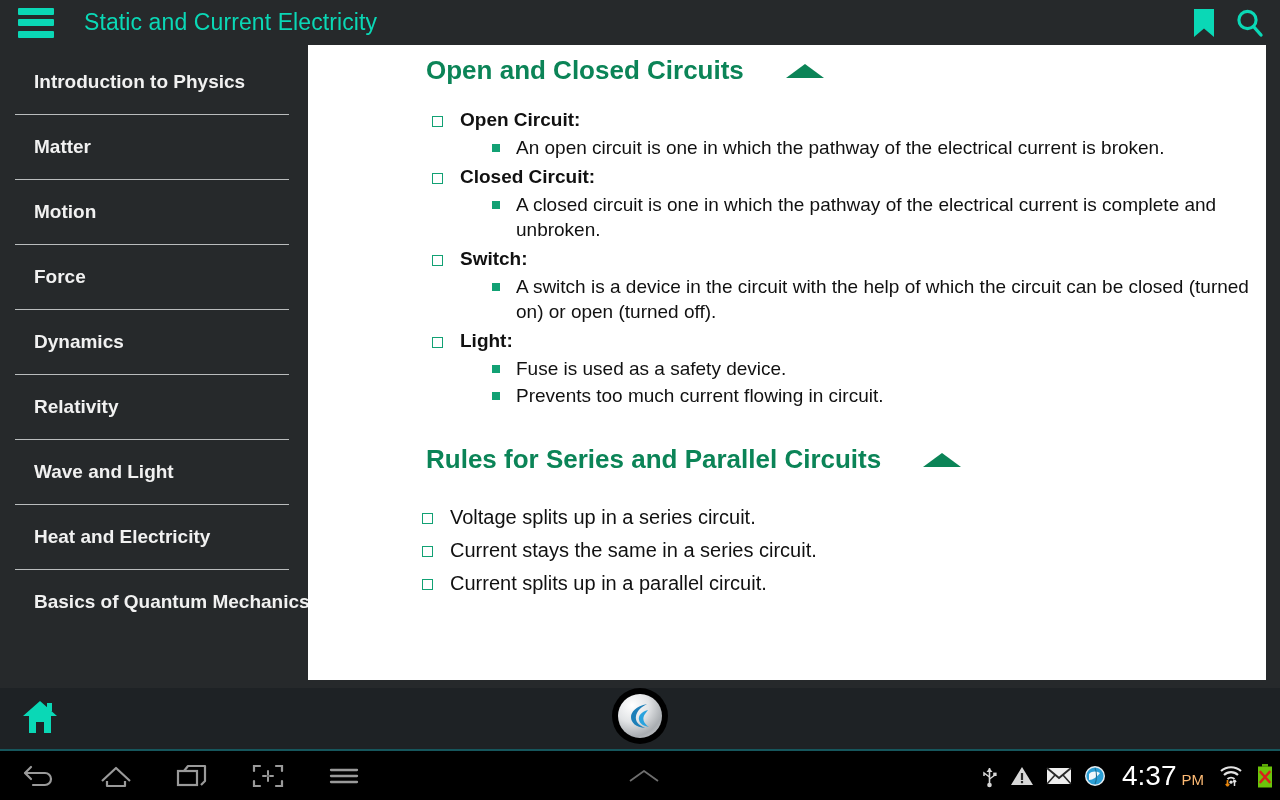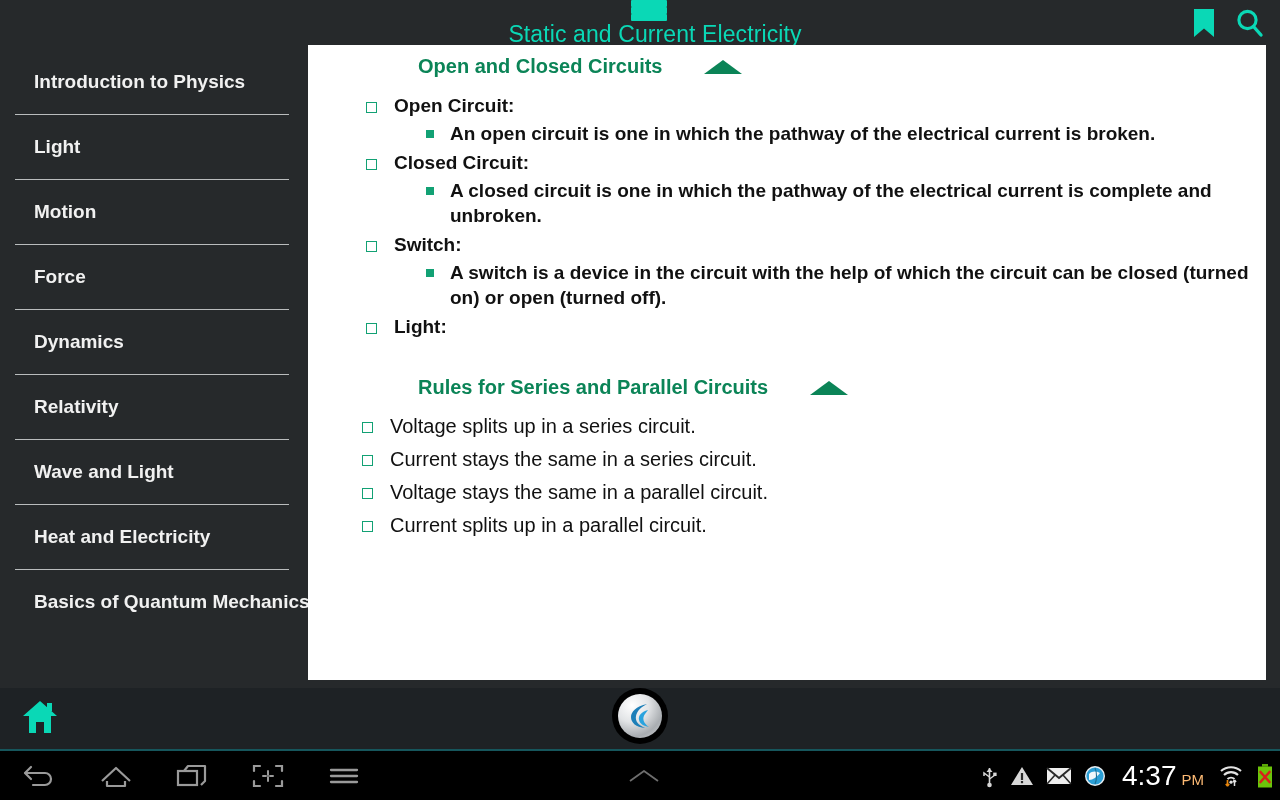--- a/index.html
+++ b/index.html
@@ -12,21 +12,21 @@
   #app {
     position: relative;
     width: 1280px; height: 800px;
     background: #26292b;
   }
 
   
   #topbar {
     position: absolute; left: 0; top: 0; width: 1280px; height: 45px;
     background: #26292b;
-    display: flex; align-items: center; flex-direction: column;
+    display: flex; align-items: center;
   }
   #hamburger {
     width: 36px; height: 30px; margin-left: 18px;
     display: flex; flex-direction: column; justify-content: space-between;
     cursor: pointer;
   }
   #hamburger i { display: block; height: 7px; background: #0ad8b6; border-radius: 1px; }
   #app-title {
     margin-left: 30px;
     color: #0ad8b6;
@@ -70,33 +70,34 @@
     background: #ffffff;
     overflow: hidden;
   }
   .sec-head {
     display: flex; align-items: center;
     padding-left: 110px;
     margin-top: 10px;
   }
   .sec-head h2 {
     color: #0b8457;
-    font-size: 20px;
+    font-size: 26px;
     font-weight: bold;
     white-space: nowrap;
+    margin-left: 8px;
   }
   .collapse-tri {
     width: 0; height: 0;
     border-left: 19px solid transparent;
     border-right: 19px solid transparent;
     border-bottom: 14px solid #0b8457;
     margin-left: 42px;
     cursor: pointer;
   }
-  ul.l1 { list-style: none; margin-top: 15px; padding-left: 54px; }
+  ul.l1 { list-style: none; margin-top: 21px; padding-left: 120px; }
   ul.l1 > li.b1 {
     position: relative;
     padding-left: 32px;
     font-size: 19px;
     font-weight: bold;
     color: #111;
     line-height: 26px;
     margin-top: 4px;
   }
   ul.l1 > li.b1::before {
@@ -104,32 +105,32 @@
     position: absolute; left: 4px; top: 9px;
     width: 9px; height: 9px;
     border: 1.6px solid #12a174;
     background: transparent;
   }
   ul.l2 { list-style: none; padding-left: 28px; margin-top: 2px; }
   ul.l2 > li.b2 {
     position: relative;
     padding-left: 28px;
     font-size: 19px;
-    font-weight: bold;
+    font-weight: normal;
     color: #111;
     line-height: 25px;
     margin-top: 2px;
   }
   ul.l2 > li.b2::before {
     content: "";
     position: absolute; left: 4px; top: 9px;
     width: 8px; height: 8px;
     background: #12a174;
   }
-  ul.plain { list-style: none; margin-top: 11px; padding-left: 50px; }
+  ul.plain { list-style: none; margin-top: 26px; padding-left: 110px; }
   ul.plain > li {
     position: relative;
     padding-left: 32px;
     font-size: 20px;
     color: #111;
     line-height: 33px;
   }
   ul.plain > li::before {
     content: "";
     position: absolute; left: 4px; top: 12px;
@@ -210,21 +211,21 @@
       </div>
     </div>
   </div>
 
   <div id="sidebar">
     <div id="side-list">
       <div class="side-item">
         <span>Introduction to Physics</span>
       </div>
       <div class="side-item">
-        <span>Light</span>
+        <span>Matter</span>
       </div>
       <div class="side-item">
         <span>Motion</span>
       </div>
       <div class="side-item">
         <span>Force</span>
       </div>
       <div class="side-item">
         <span>Dynamics</span>
       </div>
@@ -264,34 +265,37 @@
         </ul>
       </li>
       <li class="b1">
         <span>Switch:</span>
         <ul class="l2">
           <li class="b2">A switch is a device in the circuit with the help of which the circuit can be closed (turned on) or open (turned off).</li>
         </ul>
       </li>
       <li class="b1">
         <span>Light:</span>
+        <ul class="l2">
+          <li class="b2">Fuse is used as a safety device.</li>
+          <li class="b2">Prevents too much current flowing in circuit.</li>
+        </ul>
       </li>
     </ul>
 
     <div class="gap"></div>
 
     <div class="sec-head">
       <h2>Rules for Series and Parallel Circuits</h2>
       <div class="collapse-tri"></div>
     </div>
 
     <ul class="plain">
       <li>Voltage splits up in a series circuit.</li>
       <li>Current stays the same in a series circuit.</li>
-      <li>Voltage stays the same in a parallel circuit.</li>
       <li>Current splits up in a parallel circuit.</li>
     </ul>
   </div>
 
   <div id="bottombar">
     <div id="home-btn">
       <svg width="36" height="34" viewBox="0 0 36 34">
         <path d="M18 1 L35 16 H29 V33 H22 V22 H14 V33 H7 V16 H1 Z" fill="#0ad8b6"></path>
         <rect x="25" y="3" width="5" height="8" fill="#0ad8b6"></rect>
       </svg>

